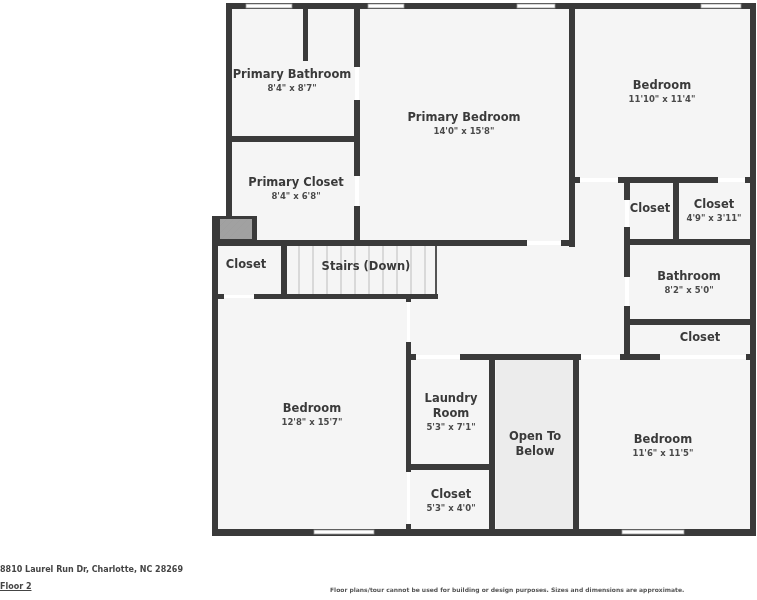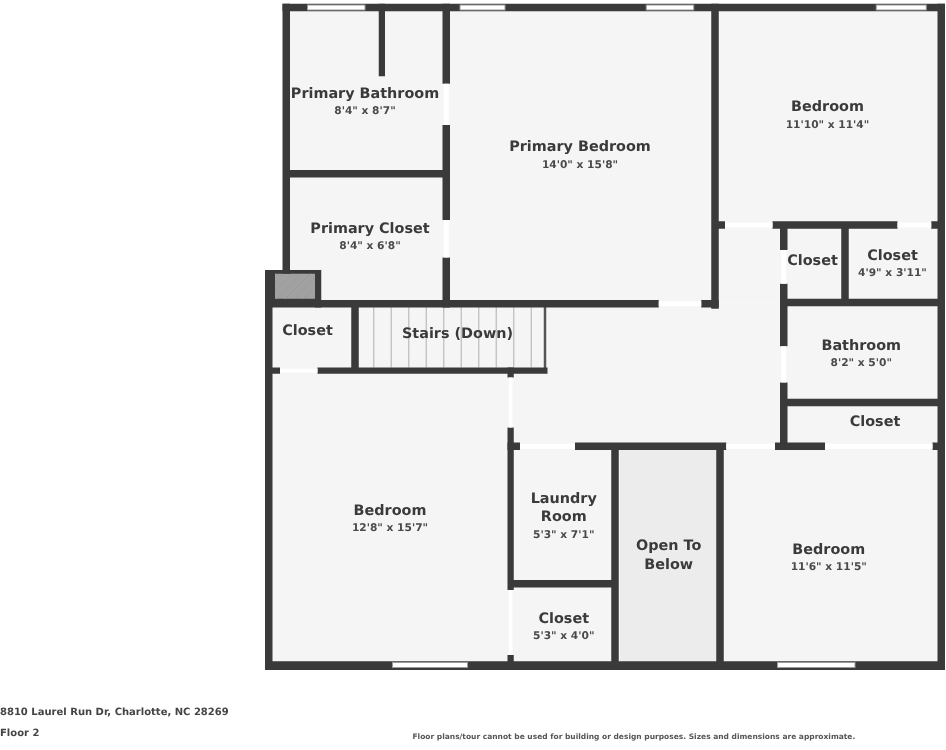--- a/index.html
+++ b/index.html
@@ -2,21 +2,21 @@
 <html><head>
 <meta charset="utf-8">
 <style>
   html, body { margin:0; padding:0; background:#ffffff; }
   body { width:757px; height:600px; position:relative; overflow:hidden; font-family:"DejaVu Sans", sans-serif; }
   #plan { position:absolute; left:0; top:0; }
   .room-name { font-family:"DejaVu Sans", sans-serif; font-weight:bold; font-size:11.5px; fill:#3a3a3a; }
   .room-dim { font-family:"DejaVu Sans", sans-serif; font-weight:bold; font-size:8.5px; fill:#4a4a4a; }
   .foot { position:absolute; font-family:"DejaVu Sans", sans-serif; font-weight:bold; color:#444; }
   .addr { left:0; top:565px; font-size:8px;text-align:right; }
-  .floor { left:0; top:582px; font-size:8px; }
+  .floor { left:0; top:582px; font-size:8px;text-decoration:underline; }
   .disc { left:330px; top:586px; font-size:6px; color:#555; }
 </style>
 </head>
 <body>
 
 <svg id="plan" width="757" height="560" viewBox="0 0 757 560" xmlns="http://www.w3.org/2000/svg">
   <defs>
     <pattern id="hatch" width="5" height="5" patternUnits="userSpaceOnUse" patternTransform="rotate(45)">
       <line x1="0" y1="0" x2="0" y2="5" stroke="#888" stroke-width="1"></line>
     </pattern>

